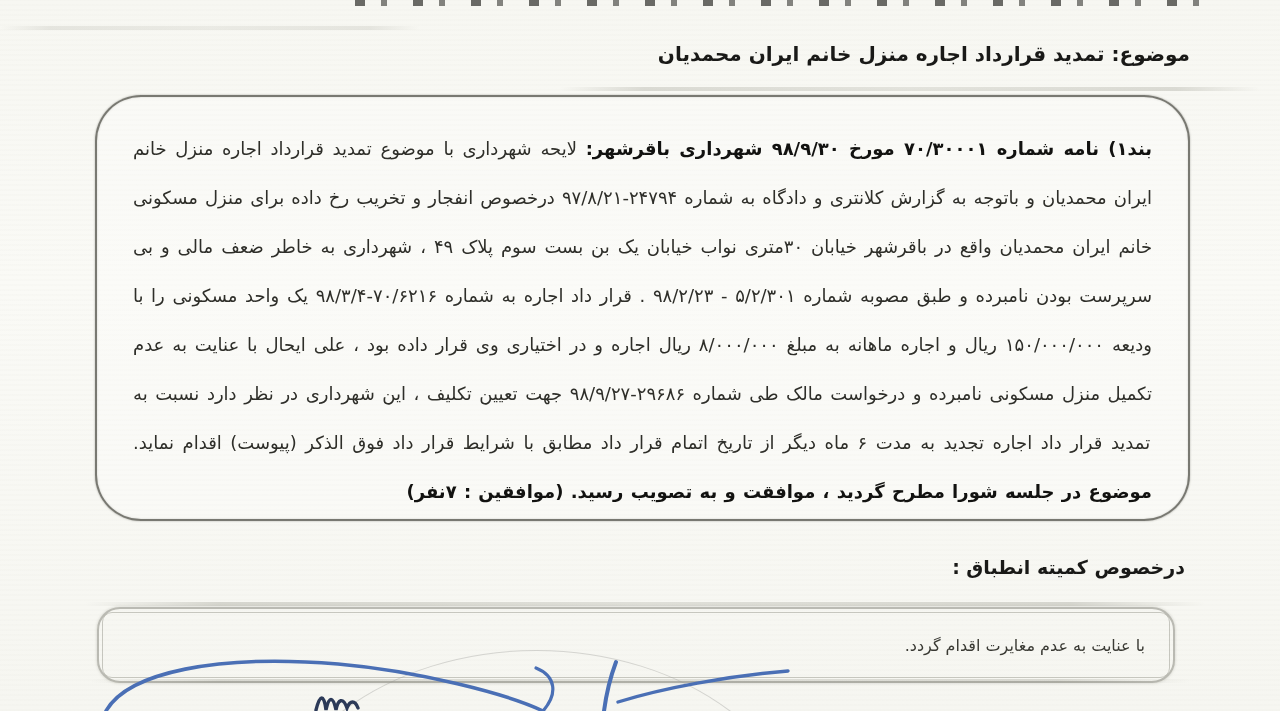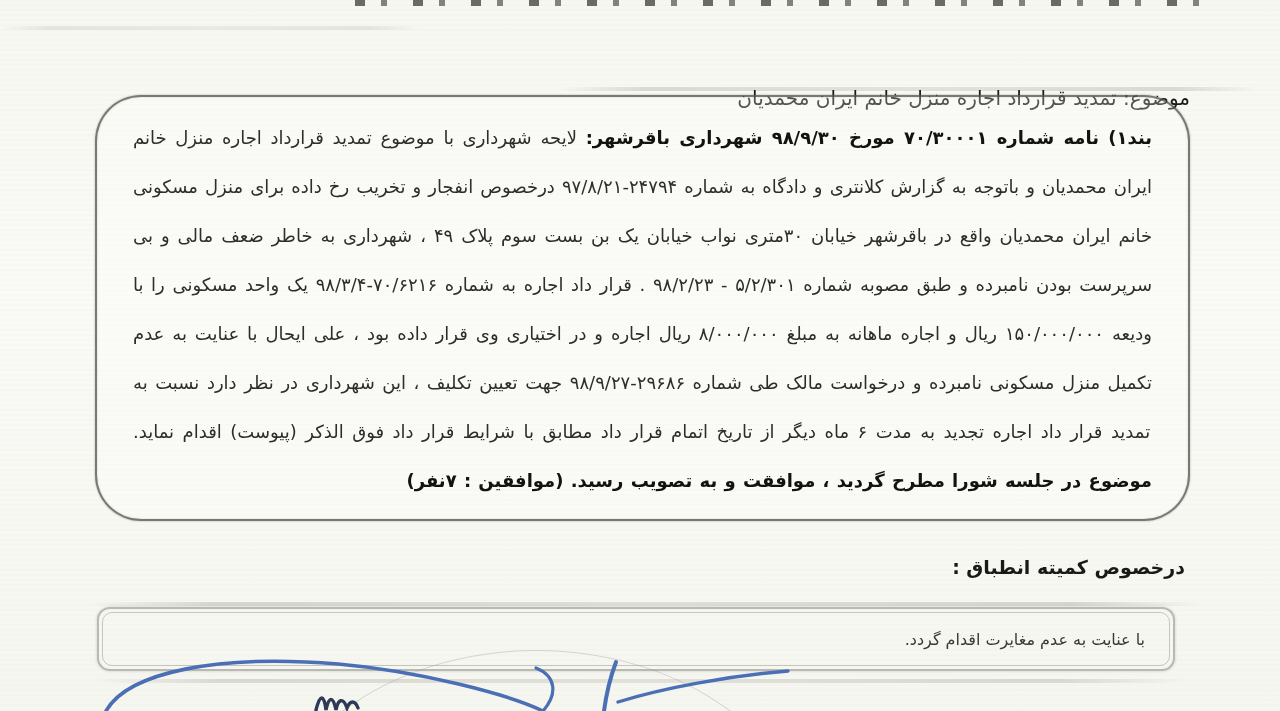--- a/index.html
+++ b/index.html
@@ -32,36 +32,35 @@
     height: 4px;
     background: linear-gradient(90deg, transparent, rgba(150,150,138,0.38) 12%, rgba(160,160,148,0.3) 50%, rgba(150,150,138,0.38) 88%, transparent);
     border-radius: 2px;
   }
   .subject {
     position: absolute;
     top: 42px;
     right: 90px;
     direction: rtl;
     font-size: 20px;
-    font-weight: normal;
+    font-weight: bold;
     color: #191917;
     letter-spacing: 0;
-    margin-top: 44px;
   }
   .main-box {
     position: absolute;
     top: 95px;
     left: 95px;
     width: 1095px;
     height: 426px;
     box-sizing: border-box;
     border: 2px solid rgba(70,70,62,0.72);
     border-radius: 46px;
     box-shadow: 0 0 2px rgba(70,70,62,0.45), inset 0 0 2px rgba(70,70,62,0.25);
-    padding: 16px 36px 10px 36px;
+    padding: 27px 36px 10px 36px;
     background: rgba(255,255,255,0.25);
   }
   .clause {
     direction: rtl;
     text-align: justify;
     font-size: 18px;
     line-height: 49px;
     color: #2e2e29;
     word-spacing: 1px;
   }
@@ -80,24 +79,24 @@
     direction: rtl;
     font-size: 19px;
     font-weight: bold;
     color: #191917;
   }
   .committee-box {
     position: absolute;
     top: 607px;
     left: 97px;
     width: 1078px;
-    height: 64px;
+    height: 76px;
     box-sizing: border-box;
     border: 2px solid rgba(125,125,115,0.5);
-    border-radius: 13px;
+    border-radius: 23px;
     box-shadow: 0 0 3px rgba(140,140,128,0.4);
   }
   .committee-box .inner {
     position: absolute;
     inset: 3px;
     border: 1px solid rgba(140,140,128,0.45);
     border-radius: 10px;
     display: flex;
     align-items: center;
     justify-content: flex-start; 

